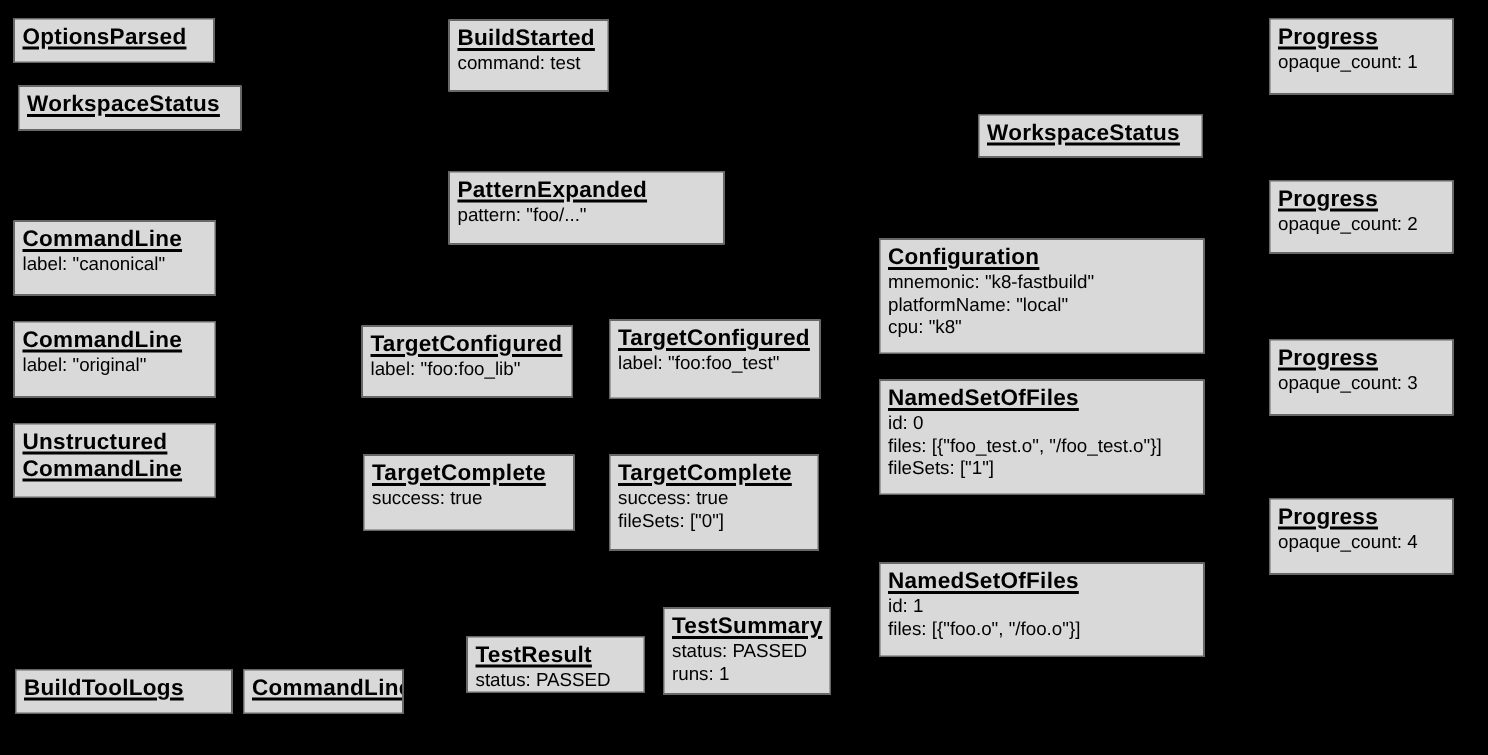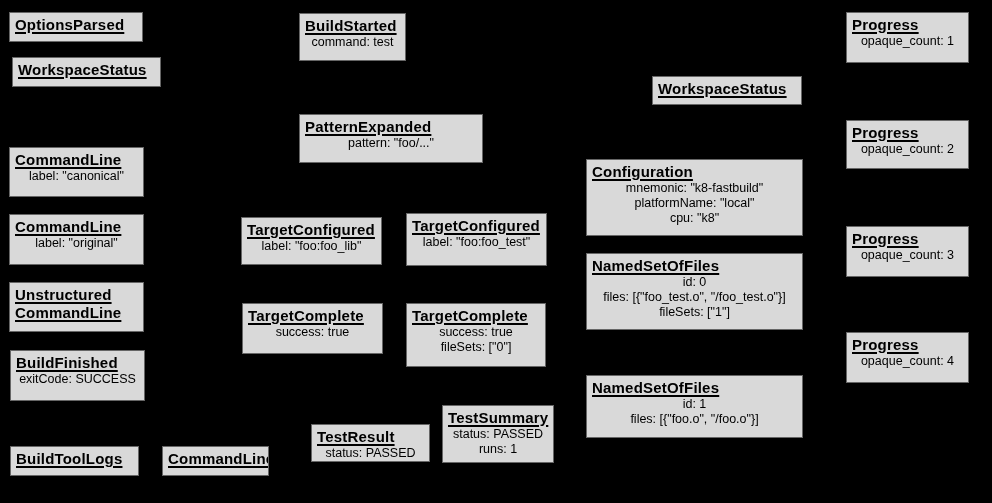--- a/index.html
+++ b/index.html
@@ -32,21 +32,20 @@
     text-decoration: underline;
     text-decoration-thickness: 1.5px;
     text-underline-offset: 2px;
     white-space: nowrap;
     letter-spacing: 0.2px;
   }
   .nl {
     font-size: 12.5px;
     line-height: 15px;
     white-space: nowrap;
-    text-align: center;
   }
 </style>
 </head>
 <body>
 
 <div class="canvas">
 
   <div class="node" style="left:9px;top:12px;width:134px;height:30px">
     <div class="nt">OptionsParsed</div>
   </div>
@@ -64,26 +63,22 @@
   <div class="node" style="left:9px;top:214px;width:135px;height:51px">
     <div class="nt">CommandLine</div>
     <div class="nl">label: "original"</div>
   </div>
 
   <div class="node" style="left:9px;top:282px;width:135px;height:50px">
     <div class="nt">Unstructured</div>
     <div class="nt">CommandLine</div>
   </div>
 
-  <div class="node" style="left:10px;top:350px;width:135px;height:51px">
-    <div class="nt">BuildFinished</div>
-    <div class="nl">exitCode: SUCCESS</div>
-  </div>
 
-  <div class="node" style="left:10px;top:446px;width:129px;height:30px">
+  <div class="node" style="left:10px;top:446px;width:145px;height:30px">
     <div class="nt">BuildToolLogs</div>
   </div>
 
   <div class="node" style="left:162px;top:446px;width:107px;height:30px">
     <div class="nt">CommandLine</div>
   </div>
 
   <div class="node" style="left:299px;top:13px;width:107px;height:48px">
     <div class="nt">BuildStarted</div>
     <div class="nl">command: test</div>

